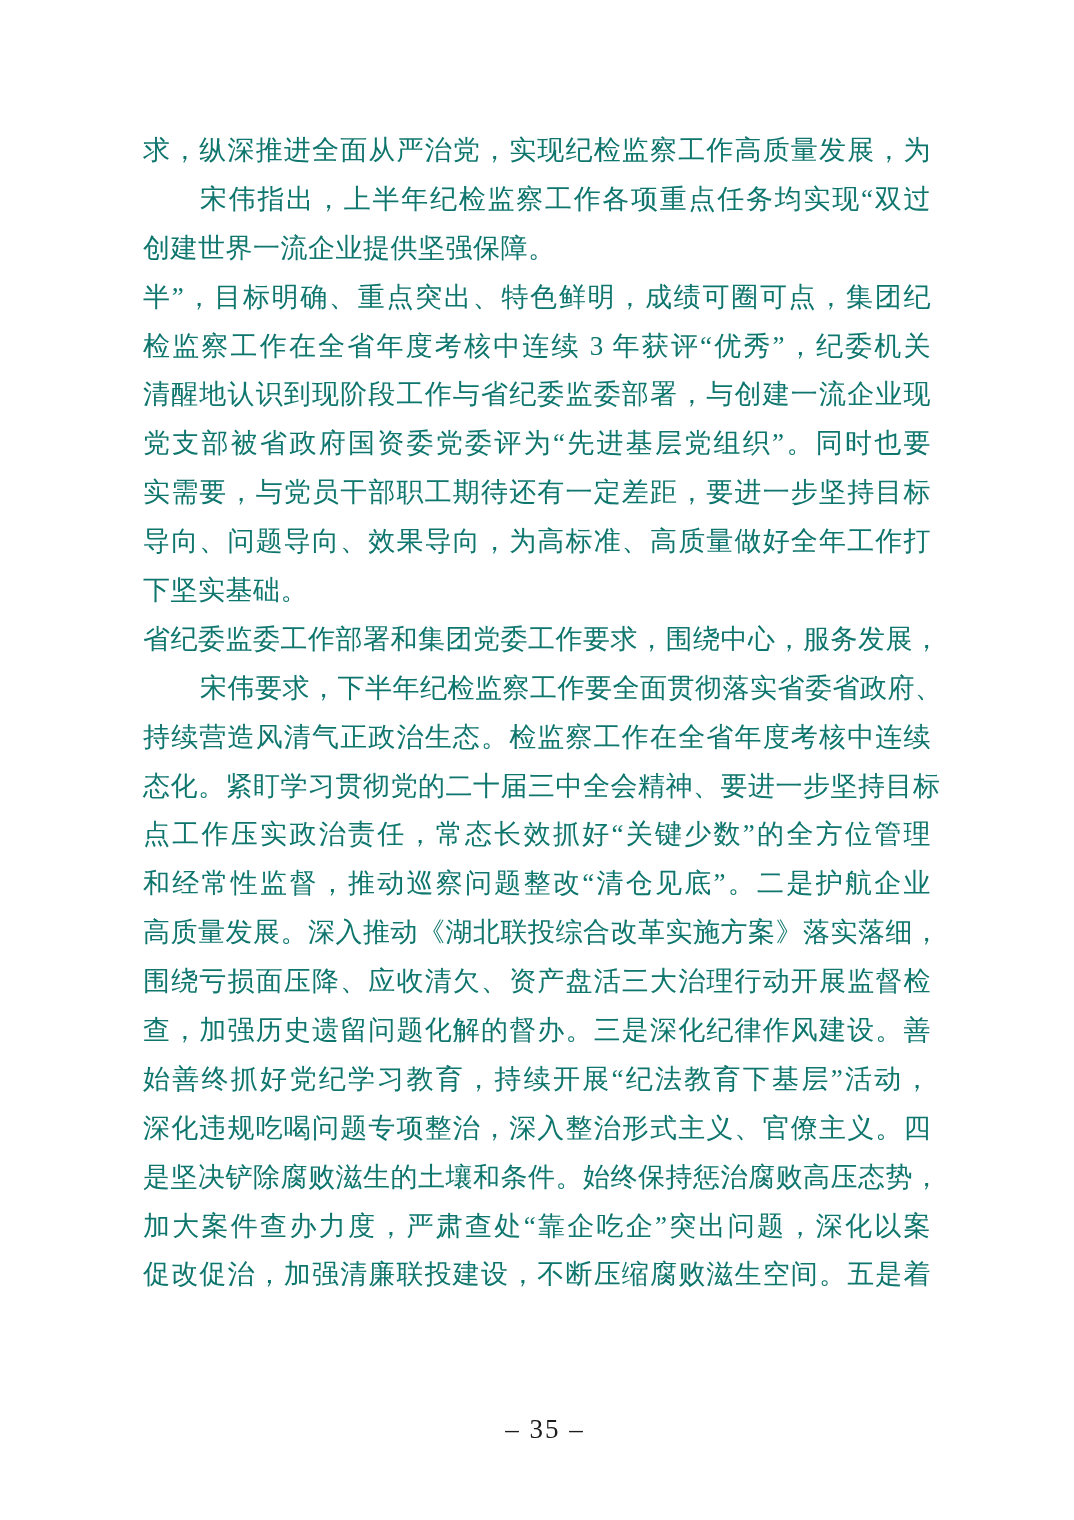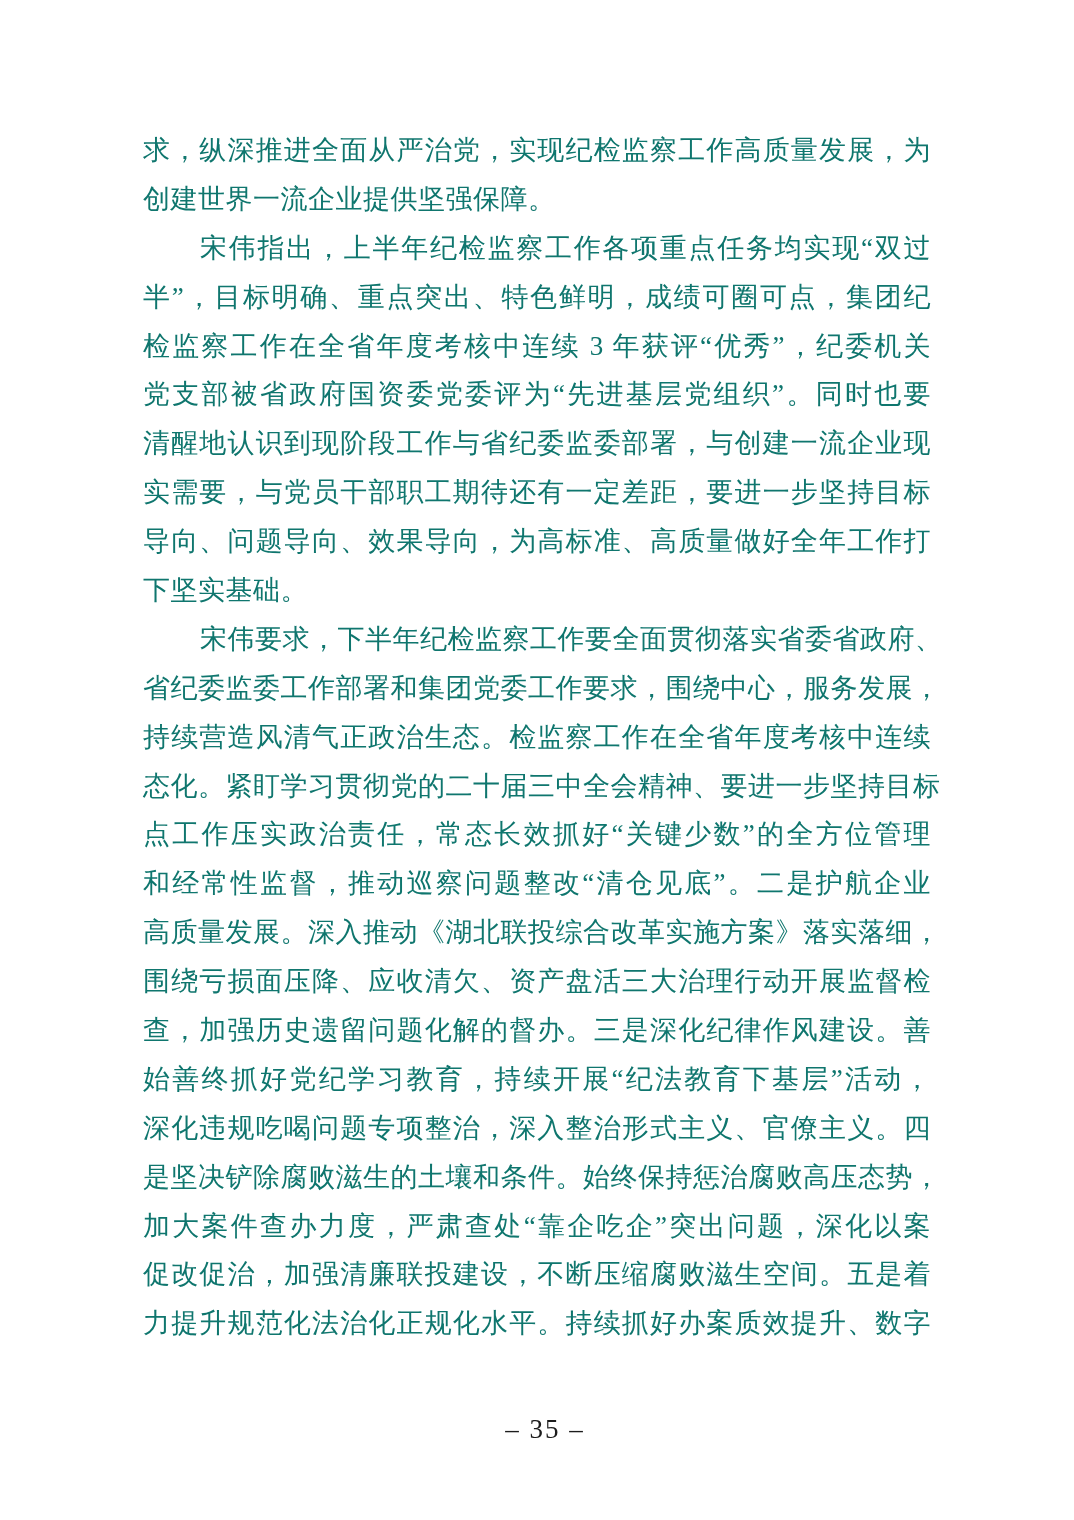--- a/index.html
+++ b/index.html
@@ -52,39 +52,38 @@
     color: #1c1c1c;
     letter-spacing: 2px;
   }
 </style>
 </head>
 <body>
 
 <div class="page">
   <div class="body-block" id="body-block">
       <div class="line">求，纵深推进全面从严治党，实现纪检监察工作高质量发展，为</div>
+      <div class="line indent">宋伟指出，上半年纪检监察工作各项重点任务均实现“双过</div>
       <div class="line end">创建世界一流企业提供坚强保障。</div>
-      <div class="line indent">宋伟指出，上半年纪检监察工作各项重点任务均实现“双过</div>
       <div class="line">半”，目标明确、重点突出、特色鲜明，成绩可圈可点，集团纪</div>
       <div class="line">检监察工作在全省年度考核中连续 3 年获评“优秀”，纪委机关</div>
+      <div class="line">清醒地认识到现阶段工作与省纪委监委部署，与创建一流企业现</div>
       <div class="line">党支部被省政府国资委党委评为“先进基层党组织”。同时也要</div>
-      <div class="line">清醒地认识到现阶段工作与省纪委监委部署，与创建一流企业现</div>
       <div class="line">实需要，与党员干部职工期待还有一定差距，要进一步坚持目标</div>
       <div class="line">导向、问题导向、效果导向，为高标准、高质量做好全年工作打</div>
       <div class="line end">下坚实基础。</div>
+      <div class="line">省纪委监委工作部署和集团党委工作要求，围绕中心，服务发展，</div>
       <div class="line indent">宋伟要求，下半年纪检监察工作要全面贯彻落实省委省政府、</div>
-      <div class="line">省纪委监委工作部署和集团党委工作要求，围绕中心，服务发展，</div>
       <div class="line">持续营造风清气正政治生态。检监察工作在全省年度考核中连续</div>
       <div class="line">态化。紧盯学习贯彻党的二十届三中全会精神、要进一步坚持目标</div>
       <div class="line">点工作压实政治责任，常态长效抓好“关键少数”的全方位管理</div>
       <div class="line">和经常性监督，推动巡察问题整改“清仓见底”。二是护航企业</div>
       <div class="line">高质量发展。深入推动《湖北联投综合改革实施方案》落实落细，</div>
       <div class="line">围绕亏损面压降、应收清欠、资产盘活三大治理行动开展监督检</div>
       <div class="line">查，加强历史遗留问题化解的督办。三是深化纪律作风建设。善</div>
       <div class="line">始善终抓好党纪学习教育，持续开展“纪法教育下基层”活动，</div>
       <div class="line">深化违规吃喝问题专项整治，深入整治形式主义、官僚主义。四</div>
       <div class="line">是坚决铲除腐败滋生的土壤和条件。始终保持惩治腐败高压态势，</div>
       <div class="line">加大案件查办力度，严肃查处“靠企吃企”突出问题，深化以案</div>
       <div class="line">促改促治，加强清廉联投建设，不断压缩腐败滋生空间。五是着</div>
-      <div class="line">力提升规范化法治化正规化水平。持续抓好办案质效提升、数字</div>
     </div>
   <div class="page-number">– 35 –</div>
 </div>
 
 </body></html>

